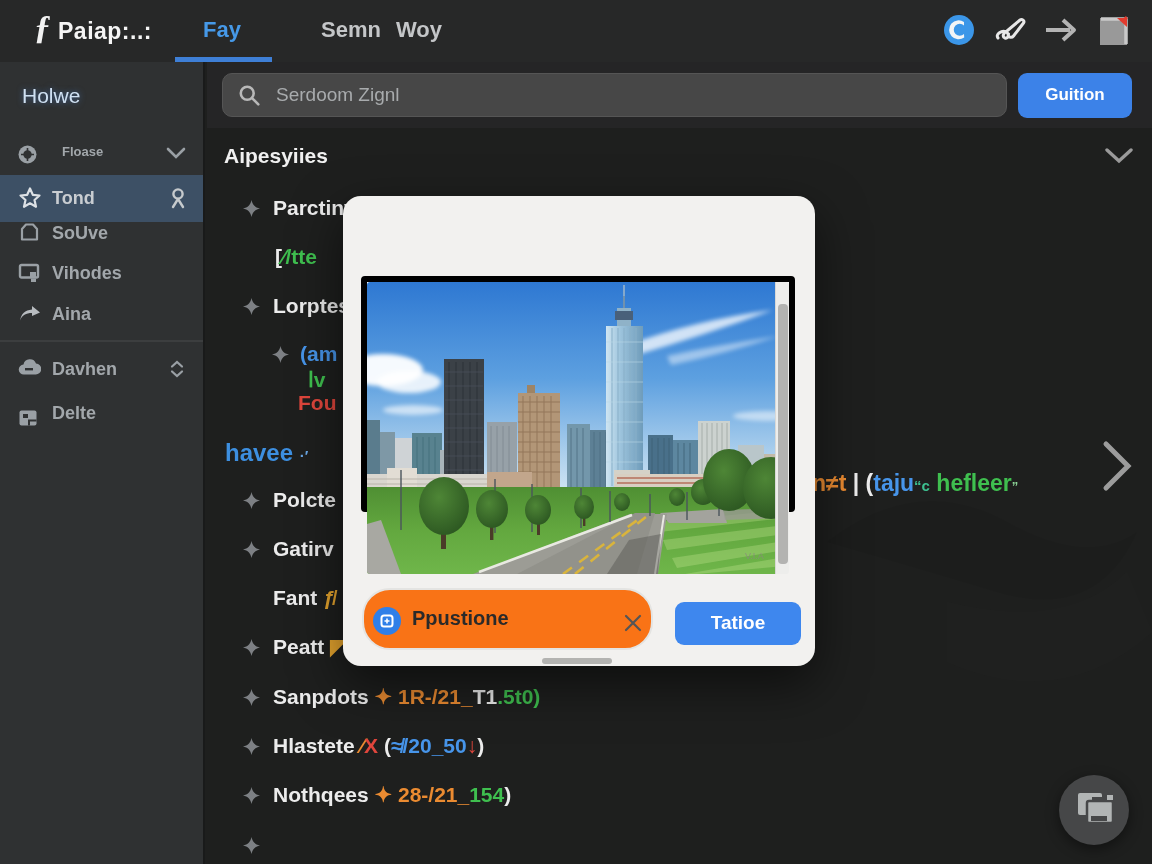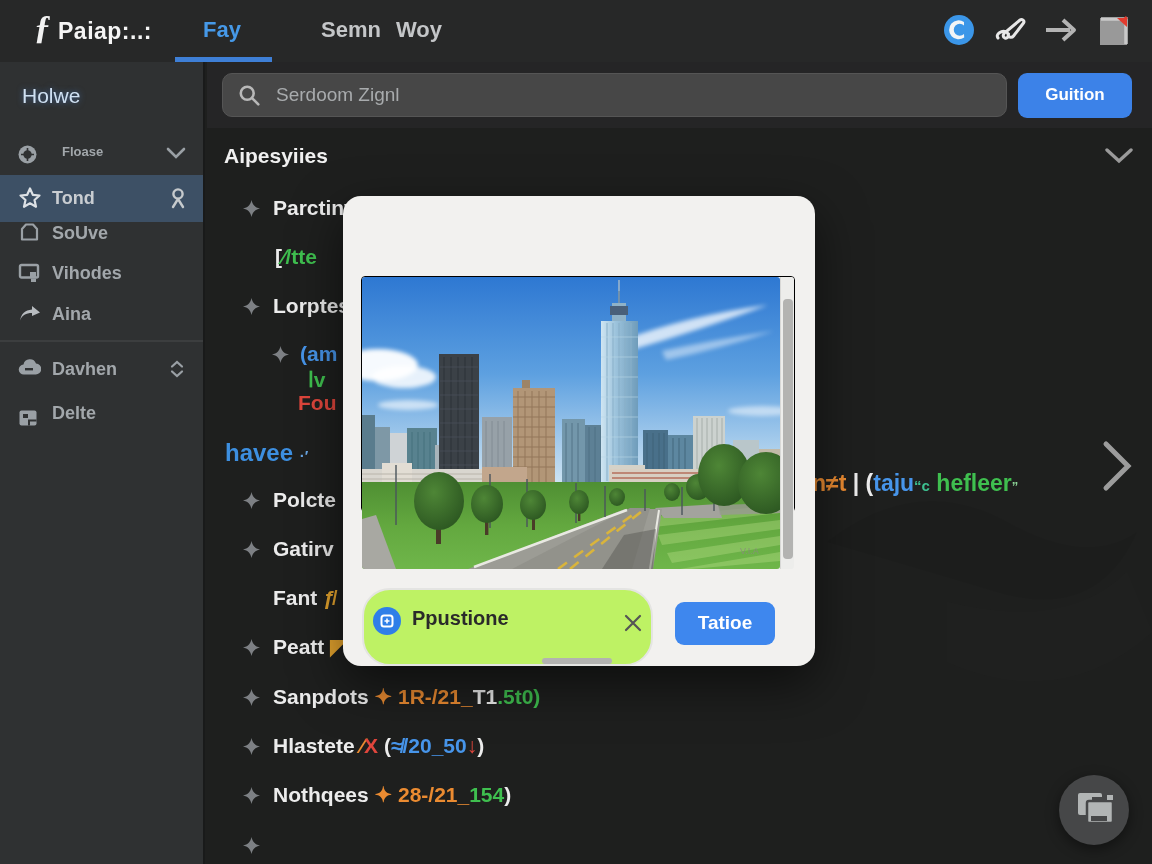--- a/index.html
+++ b/index.html
@@ -27,26 +27,26 @@
 #searchbar { position:absolute; left:15px; top:11px; width:785px; height:44px; background:#474747; border:1px solid #555; border-radius:10px; }
 #searchtxt { position:absolute; left:69px; top:22px; color:#a8abad; font-size:19px; }
 #gobtn { position:absolute; left:811px; top:11px; width:114px; height:45px; background:#3c82e8; border-radius:9px; color:#fff; font-size:17px; font-weight:bold; text-align:center; line-height:44px; }
 #hdr { position:absolute; left:17px; top:82px; color:#f0f0f0; font-size:21px; font-weight:bold; }
 .row { position:absolute; font-size:21px; font-weight:bold; color:#ececec; white-space:nowrap; }
 .dia { position:absolute; width:17px; height:17px; }
 .g { color:#3fbf4f; } .r { color:#e0463c; } .b { color:#4795ea; } .o { color:#eb8b31; } .w { color:#ececec; } .y { color:#e8a62e; }
 
 #modal { position:absolute; left:343px; top:196px; width:472px; height:470px; background:#f2f1ef; border-radius:18px; box-shadow:0 18px 50px rgba(0,0,0,.55); }
 #mtitle { position:absolute; left:0; top:0; width:472px; height:63px; border-bottom:2px solid #dddddb; color:#1c1c1c; font-size:20px; font-weight:bold; text-align:center; line-height:64px; }
-#mimgwrap { position:absolute; left:18px; top:80px; width:434px; height:236px; background:#fbfbfa; border:1px solid #000000; border-radius:4px; }
+#mimgwrap { position:absolute; left:18px; top:80px; width:434px; height:236px; background:#fbfbfa; border:6px solid #000000; border-radius:4px; }
 #mscroll { position:absolute; right:0; top:0; width:14px; height:292px; background:#ededeb; border-left:1px solid #d8d8d6; border-radius:0 3px 3px 0; }
 #mthumb { position:absolute; left:2px; top:22px; width:10px; height:260px; background:#b3b3b1; border-radius:4px; }
-#minput { position:absolute; left:19px; top:392px; width:291px; height:78px; background:#bef264; border:2px solid #e4e4e2; border-radius:28px; }
+#minput { position:absolute; left:19px; top:392px; width:291px; height:62px; background:#f97316; border:2px solid #e4e4e2; border-radius:28px; }
 #mintxt { position:absolute; left:48px; top:17px; color:#2a2a2a; font-size:20px; font-weight:bold; }
-#mbtn { position:absolute; left:332px; top:406px; width:100px; height:43px; background:#3e87ee; border-radius:9px; color:#fff; font-size:19px; font-weight:bold; text-align:center; line-height:42px; }
+#mbtn { position:absolute; left:332px; top:406px; width:126px; height:43px; background:#3e87ee; border-radius:9px; color:#fff; font-size:19px; font-weight:bold; text-align:center; line-height:42px; }
 #mhandle { position:absolute; left:199px; top:462px; width:70px; height:6px; background:#b3b3b1; border-radius:3px; }
 
 #fab { position:absolute; left:1059px; top:775px; width:70px; height:70px; background:#464748; border-radius:50%; box-shadow:0 4px 14px rgba(0,0,0,.45); }
 </style>
 </head>
 <body>
 <div id="stage">
   <div id="topbar">
     <div id="logo">ƒ</div>
     <div id="title">Paiap:..:</div>

